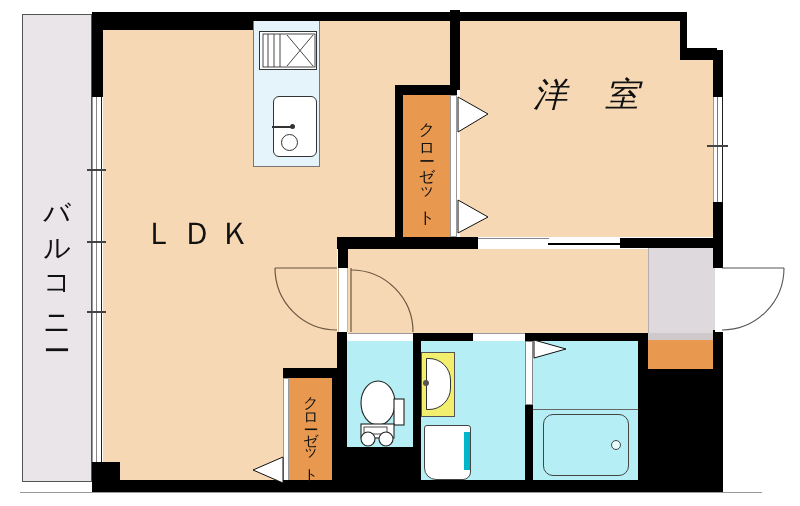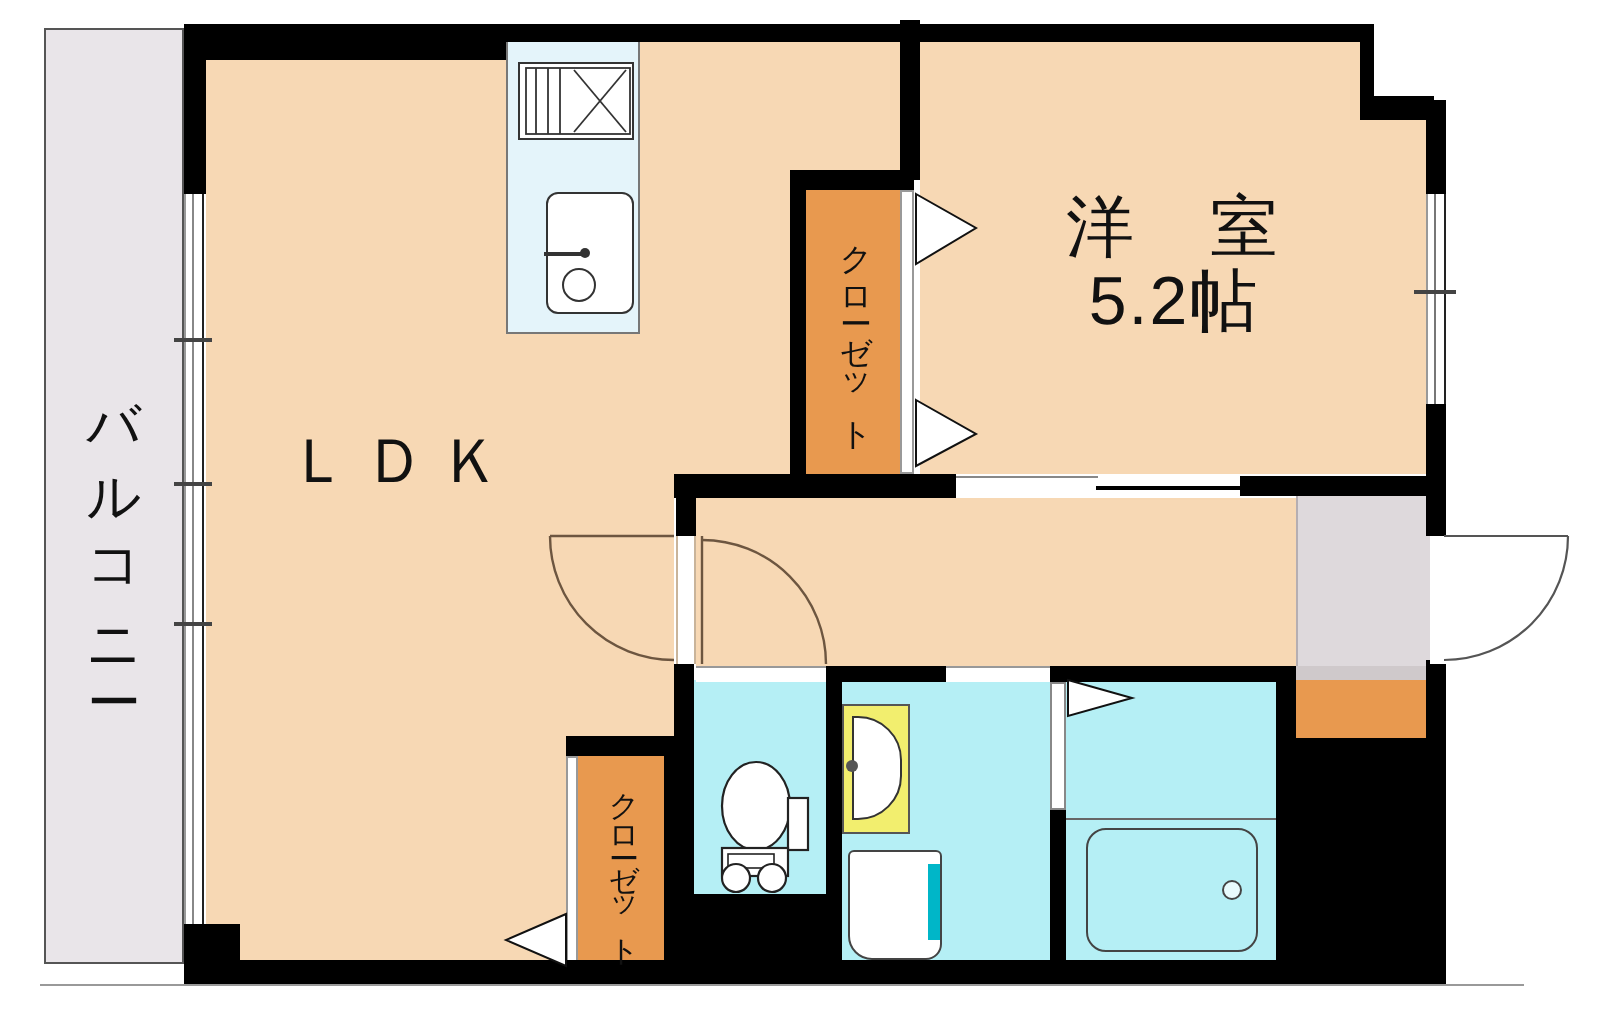--- a/index.html
+++ b/index.html
@@ -151,26 +151,25 @@
       <rect x="364" y="427" width="23" height="7" fill="none" stroke-width="0.8"></rect>
       <circle cx="368" cy="439" r="7"></circle>
       <circle cx="386" cy="439" r="7"></circle>
     </g>
   </svg>
 
   <div class="abs" style="left:20px;top:492px;width:742px;height:1px;background:#999;"></div>
 
   <div class="abs vtext" style="left:34px;top:158px;width:46px;height:210px;font-size:27px;letter-spacing:8px;font-weight:500;">バルコニー</div>
 
-  <div class="roomlabel" style="left:110px;top:217px;width:182px;font-family:Liberation Mono, monospace;">
+  <div class="roomlabel" style="left:110px;top:217px;width:182px;">
     <div style="font-size:31px;letter-spacing:7px;">ＬＤＫ</div>
   </div>
 
-  <div class="roomlabel" style="left:497px;top:96px;width:180px;">
+  <div class="roomlabel" style="left:497px;top:76px;width:180px;font-style:italic;">
     <div style="font-size:34px;letter-spacing:2px;">洋　室</div>
-    <div style="font-size:34px;letter-spacing:1px;">5.2帖</div>
   </div>
 
   <div class="abs vtext" style="left:403px;top:95px;width:47px;height:142px;font-size:16px;letter-spacing:3px;">クローゼット</div>
 
   <div class="abs vtext" style="left:289px;top:378px;width:43px;height:105px;font-size:15px;letter-spacing:1px;">クローゼット</div>
 
 </div>
 
 </body></html>

